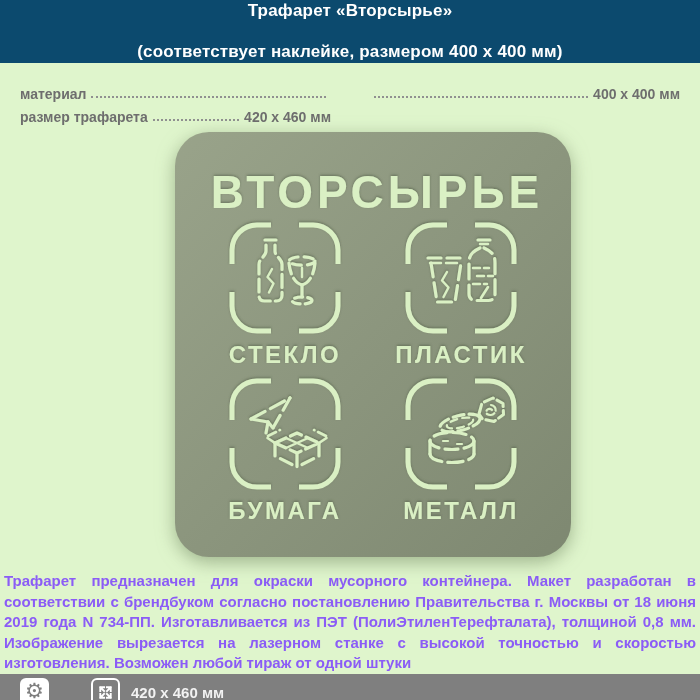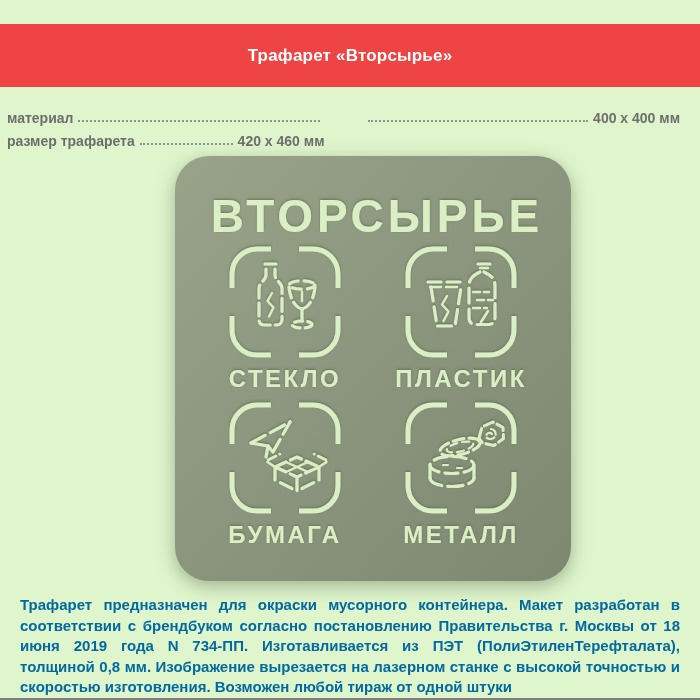--- a/index.html
+++ b/index.html
@@ -5,48 +5,48 @@
   * { margin:0; padding:0; box-sizing:border-box; }
   html,body { background:#dff5cc; }
   .page {
     position:relative; width:700px; height:700px;
     background:#dff5cc;
     font-family:"Liberation Sans", sans-serif;
     display:flex; flex-direction:column; overflow:hidden;
   }
   
   .header {
-    flex:0 0 63px; background:#ef4444; color:#ffffff;
-    display:flex; flex-direction:column; justify-content:center; align-items:center;
-    text-align:center; line-height:1.28;margin-top:24px;
+    flex:0 0 63px; background:#0c4a6e; color:#ffffff;
+    display:flex; flex-direction:column; justify-content:space-between; align-items:center;
+    text-align:center; line-height:1.28;
   }
   .header .h-title, .header .h-sub { font-size:17px; font-weight:bold; letter-spacing:.2px; }
   
   .specs {
-    display:flex; gap:38px; padding:16px 20px 0 7px;
+    display:flex; gap:38px; padding:16px 20px 0 20px;
   }
   .specs .col { flex:1 1 0; min-width:0; }
   .spec-row {
     display:flex; align-items:flex-end; height:23px;
     font-size:14px; font-weight:bold; color:#6e6e6e; white-space:nowrap;
   }
   .spec-leader {
     flex:1 1 auto; min-width:14px;
     border-bottom:2px dotted #909090; margin:0 5px 4px 5px;
   }
   
   .stencil-wrap {
     margin:7px auto 0 auto; width:396px; height:425px;
     filter:drop-shadow(0 5px 9px rgba(104,126,88,.55));
     padding-left:23px;
   }
   
   .description {
-    margin-top:14px; padding:0 20px;
-    font-size:15px; font-weight:bold; color:#0369a1;
+    margin-top:14px; padding:0 4px;
+    font-size:15px; font-weight:bold; color:#8b5cf6;
     line-height:1.37; text-align:justify;
   }
   
   .footer {
     margin-top:auto; flex:0 0 37px; background:#7f7f7f;
     display:flex; align-items:center; gap:42px; padding:0 20px;
   }
   .badge { display:flex; align-items:center; gap:11px; }
   .badge-label { color:#f2f2f2; font-size:15px; font-weight:bold; white-space:nowrap; }
   .badge-icon {
@@ -60,20 +60,21 @@
   }
   .badge-icon.expand-box { border:2px solid #ffffff; background:transparent; }
 </style>
 </head>
 <body>
 
 <div class="page">
 
   <div class="header">
     <div class="h-title">Трафарет «Вторсырье»</div>
+    <div class="h-sub">(соответствует наклейке, размером 400 х 400 мм)</div>
   </div>
 
   <div class="specs">
     <div class="col">
       <div class="spec-row">
         <span>материал</span>
         <span class="spec-leader"></span>
       </div>
       <div class="spec-row">
         <span>размер трафарета</span>

